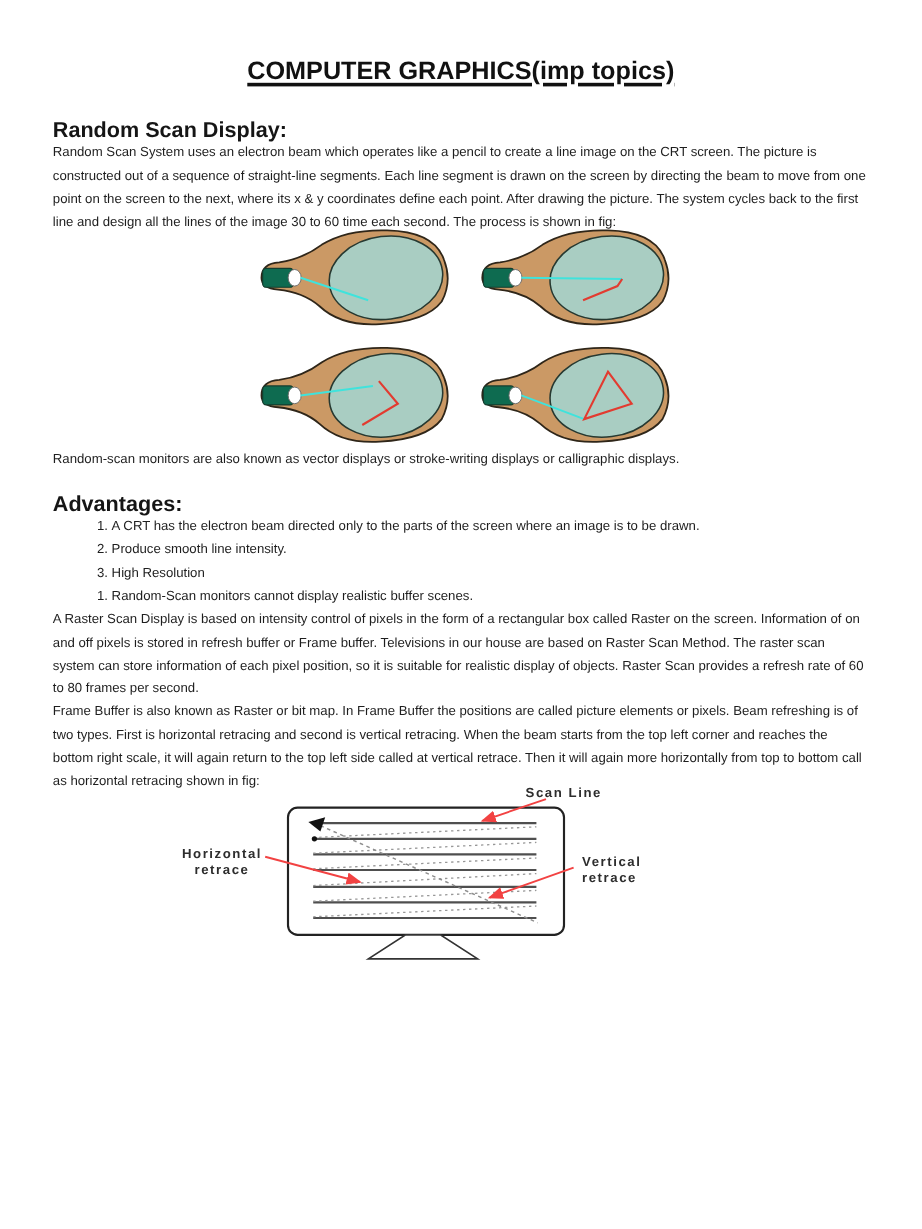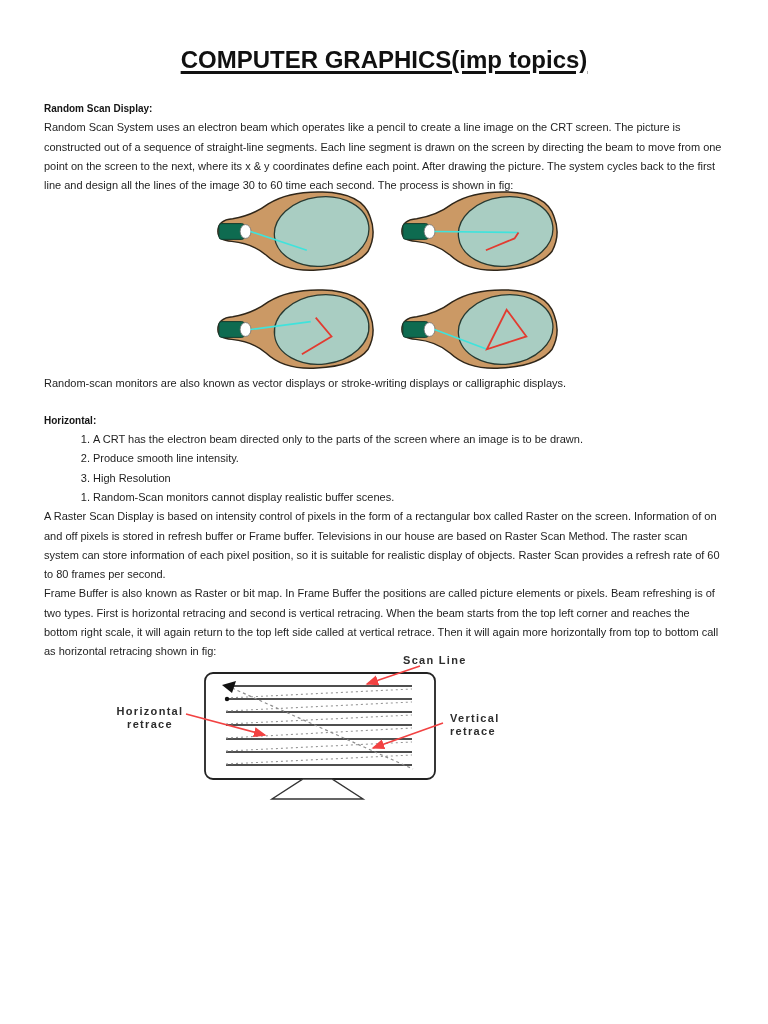--- a/index.html
+++ b/index.html
@@ -6,46 +6,46 @@
   html,body { background:#ffffff; }
   body {
     width:768px; height:1024px; overflow:hidden;
     font-family:"Liberation Sans", sans-serif;
     color:#1e1e1e;
   }
   .page { width:768px; height:1024px; padding:0 44px; }
   .title {
     margin-top:44px;
     text-align:center;
-    font-size:24px; font-weight:bold; line-height:32px;
+    font-size:21px; font-weight:bold; line-height:32px;
     text-decoration:underline;
     text-decoration-thickness:3px;
     text-underline-offset:3px;
     color:#111;
   }
   .h {
-    font-size:10px; line-height:19.3px; font-weight:bold; color:#151515;
+    font-size:18px; line-height:19.3px; font-weight:bold; color:#151515;
   }
   .para {
     font-size:11px; line-height:19.3px; color:#1e1e1e;
   }
   .mt-title-gap { margin-top:23px; }
   .mt-blank { margin-top:17px; }
   .mt-small { margin-top:12px; }
   ol.para { padding-left:49px; }
   ol.para li { line-height:19.3px; }
   figure { display:block; }
   .crt-grid {
     margin:-6px auto 0 auto;
     width:352px;
     display:flex; flex-wrap:wrap; gap:14px 16px;
     justify-content:center;
   }
   .aka { margin-top:3px; }
-  .raster-fig { margin:-14px 0 0 66px; width:400px; height:160px;text-decoration:underline; }
+  .raster-fig { margin:-14px 0 0 101px; width:400px; height:160px;text-decoration:underline; }
   svg text {
     font-family:"Liberation Sans", sans-serif;
     font-weight:bold;
     fill:#2d2d2d;
     font-size:11px;
     letter-spacing:1.3px;
   }
 </style>
 </head>
 <body>
@@ -86,21 +86,21 @@
         <ellipse cx="115" cy="43" rx="48" ry="35" transform="rotate(-7 115 43)" fill="#a9cdc2" stroke="#273931" stroke-width="1.3"></ellipse>
         <rect x="11" y="35" width="26" height="16" rx="3" fill="#0e6b50" stroke="#143c2e" stroke-width="1"></rect>
         <ellipse cx="38" cy="43" rx="5.5" ry="7" fill="#ffffff" stroke="#6b6b6b" stroke-width="0.8"></ellipse>
         <line x1="43" y1="43" x2="96" y2="63" stroke="#3fe3dc" stroke-width="1.7"></line>
         <path d="M116,23 L136,50 L96,63 Z" fill="none" stroke="#e23b30" stroke-width="1.8" stroke-linejoin="miter"></path>
       </svg>
     </figure>
 
   <p class="para aka">Random-scan monitors are also known as vector displays or stroke-writing displays or calligraphic displays.</p>
 
-  <h3 class="h mt-blank">Horizontal:</h3>
+  <h3 class="h mt-blank">Advantages:</h3>
   <ol class="para">
       <li>A CRT has the electron beam directed only to the parts of the screen where an image is to be drawn.</li>
       <li>Produce smooth line intensity.</li>
       <li>High Resolution</li>
     </ol>
 
   <ol class="para">
       <li>Random-Scan monitors cannot display realistic buffer scenes.</li>
     </ol>
 

